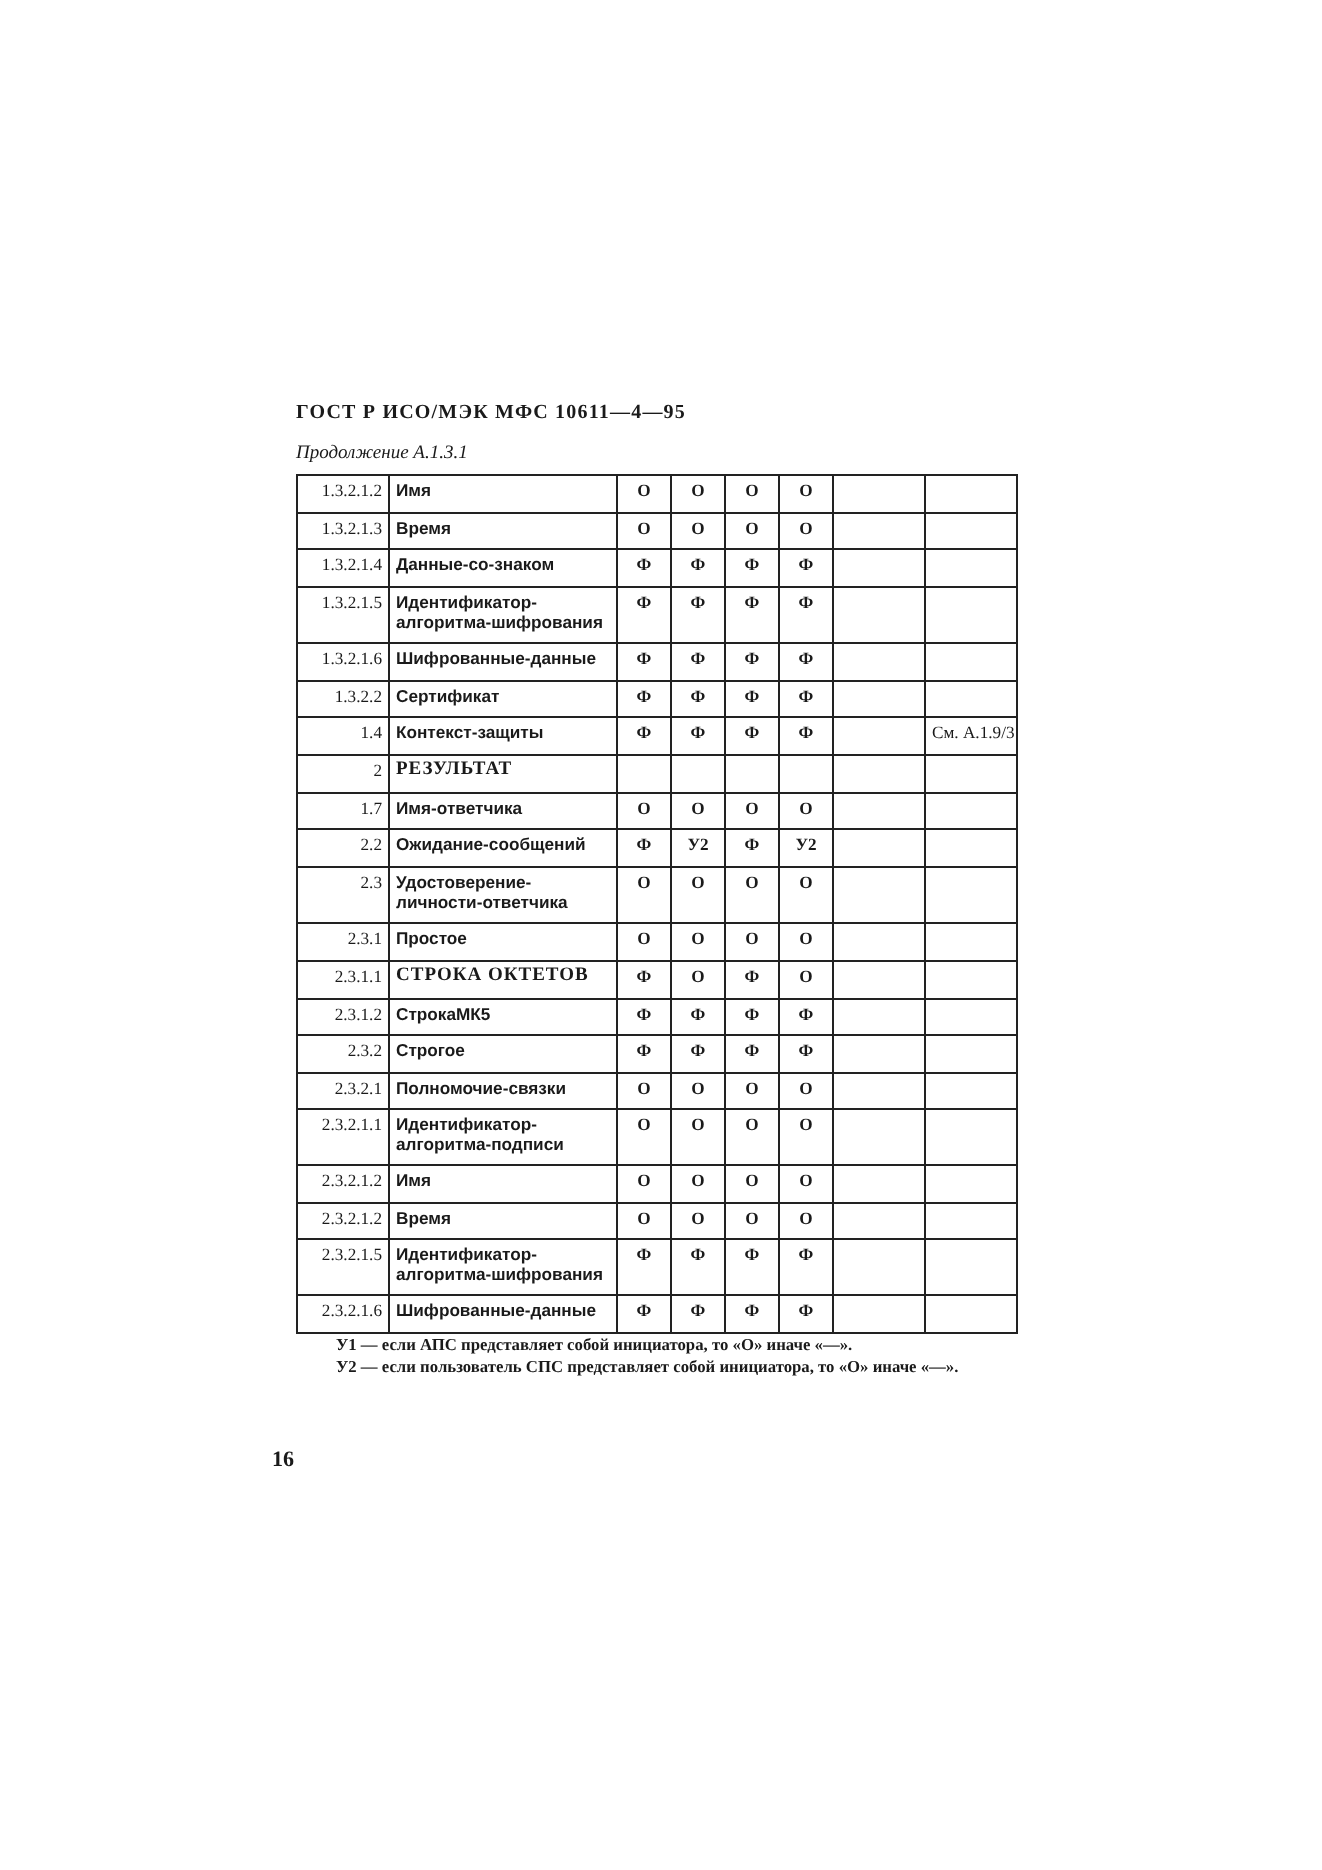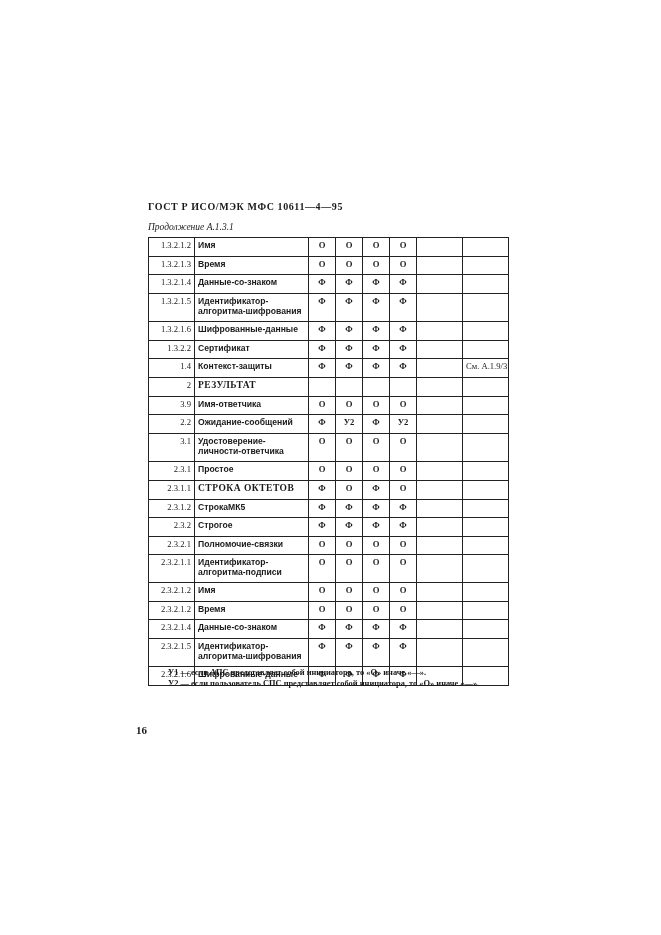--- a/index.html
+++ b/index.html
@@ -109,41 +109,41 @@
         <td class="num">2</td>
         <td class="name caps">РЕЗУЛЬТАТ</td>
         <td class="v"></td>
         <td class="v"></td>
         <td class="v"></td>
         <td class="v"></td>
         <td></td>
         <td class="note"></td>
       </tr>
       <tr style="height: 18px;">
-        <td class="num">3.9</td>
+        <td class="num">1.7</td>
         <td class="name">Имя-ответчика</td>
         <td class="v">О</td>
         <td class="v">О</td>
         <td class="v">О</td>
         <td class="v">О</td>
         <td></td>
         <td class="note"></td>
       </tr>
       <tr style="height: 19px;">
         <td class="num">2.2</td>
         <td class="name">Ожидание-сообщений</td>
         <td class="v">Ф</td>
         <td class="v">У2</td>
         <td class="v">Ф</td>
         <td class="v">У2</td>
         <td></td>
         <td class="note"></td>
       </tr>
       <tr style="height: 28px;">
-        <td class="num">3.1</td>
+        <td class="num">2.3</td>
         <td class="name">Удостоверение-личности-ответчика</td>
         <td class="v">О</td>
         <td class="v">О</td>
         <td class="v">О</td>
         <td class="v">О</td>
         <td></td>
         <td class="note"></td>
       </tr>
       <tr style="height: 19px;">
         <td class="num">2.3.1</td>
@@ -215,30 +215,20 @@
         <td></td>
         <td class="note"></td>
       </tr>
       <tr style="height: 18px;">
         <td class="num">2.3.2.1.2</td>
         <td class="name">Время</td>
         <td class="v">О</td>
         <td class="v">О</td>
         <td class="v">О</td>
         <td class="v">О</td>
-        <td></td>
-        <td class="note"></td>
-      </tr>
-      <tr style="height: 19px;">
-        <td class="num">2.3.2.1.4</td>
-        <td class="name">Данные-со-знаком</td>
-        <td class="v">Ф</td>
-        <td class="v">Ф</td>
-        <td class="v">Ф</td>
-        <td class="v">Ф</td>
         <td></td>
         <td class="note"></td>
       </tr>
       <tr style="height: 28px;">
         <td class="num">2.3.2.1.5</td>
         <td class="name">Идентификатор-алгоритма-шифрования</td>
         <td class="v">Ф</td>
         <td class="v">Ф</td>
         <td class="v">Ф</td>
         <td class="v">Ф</td>

